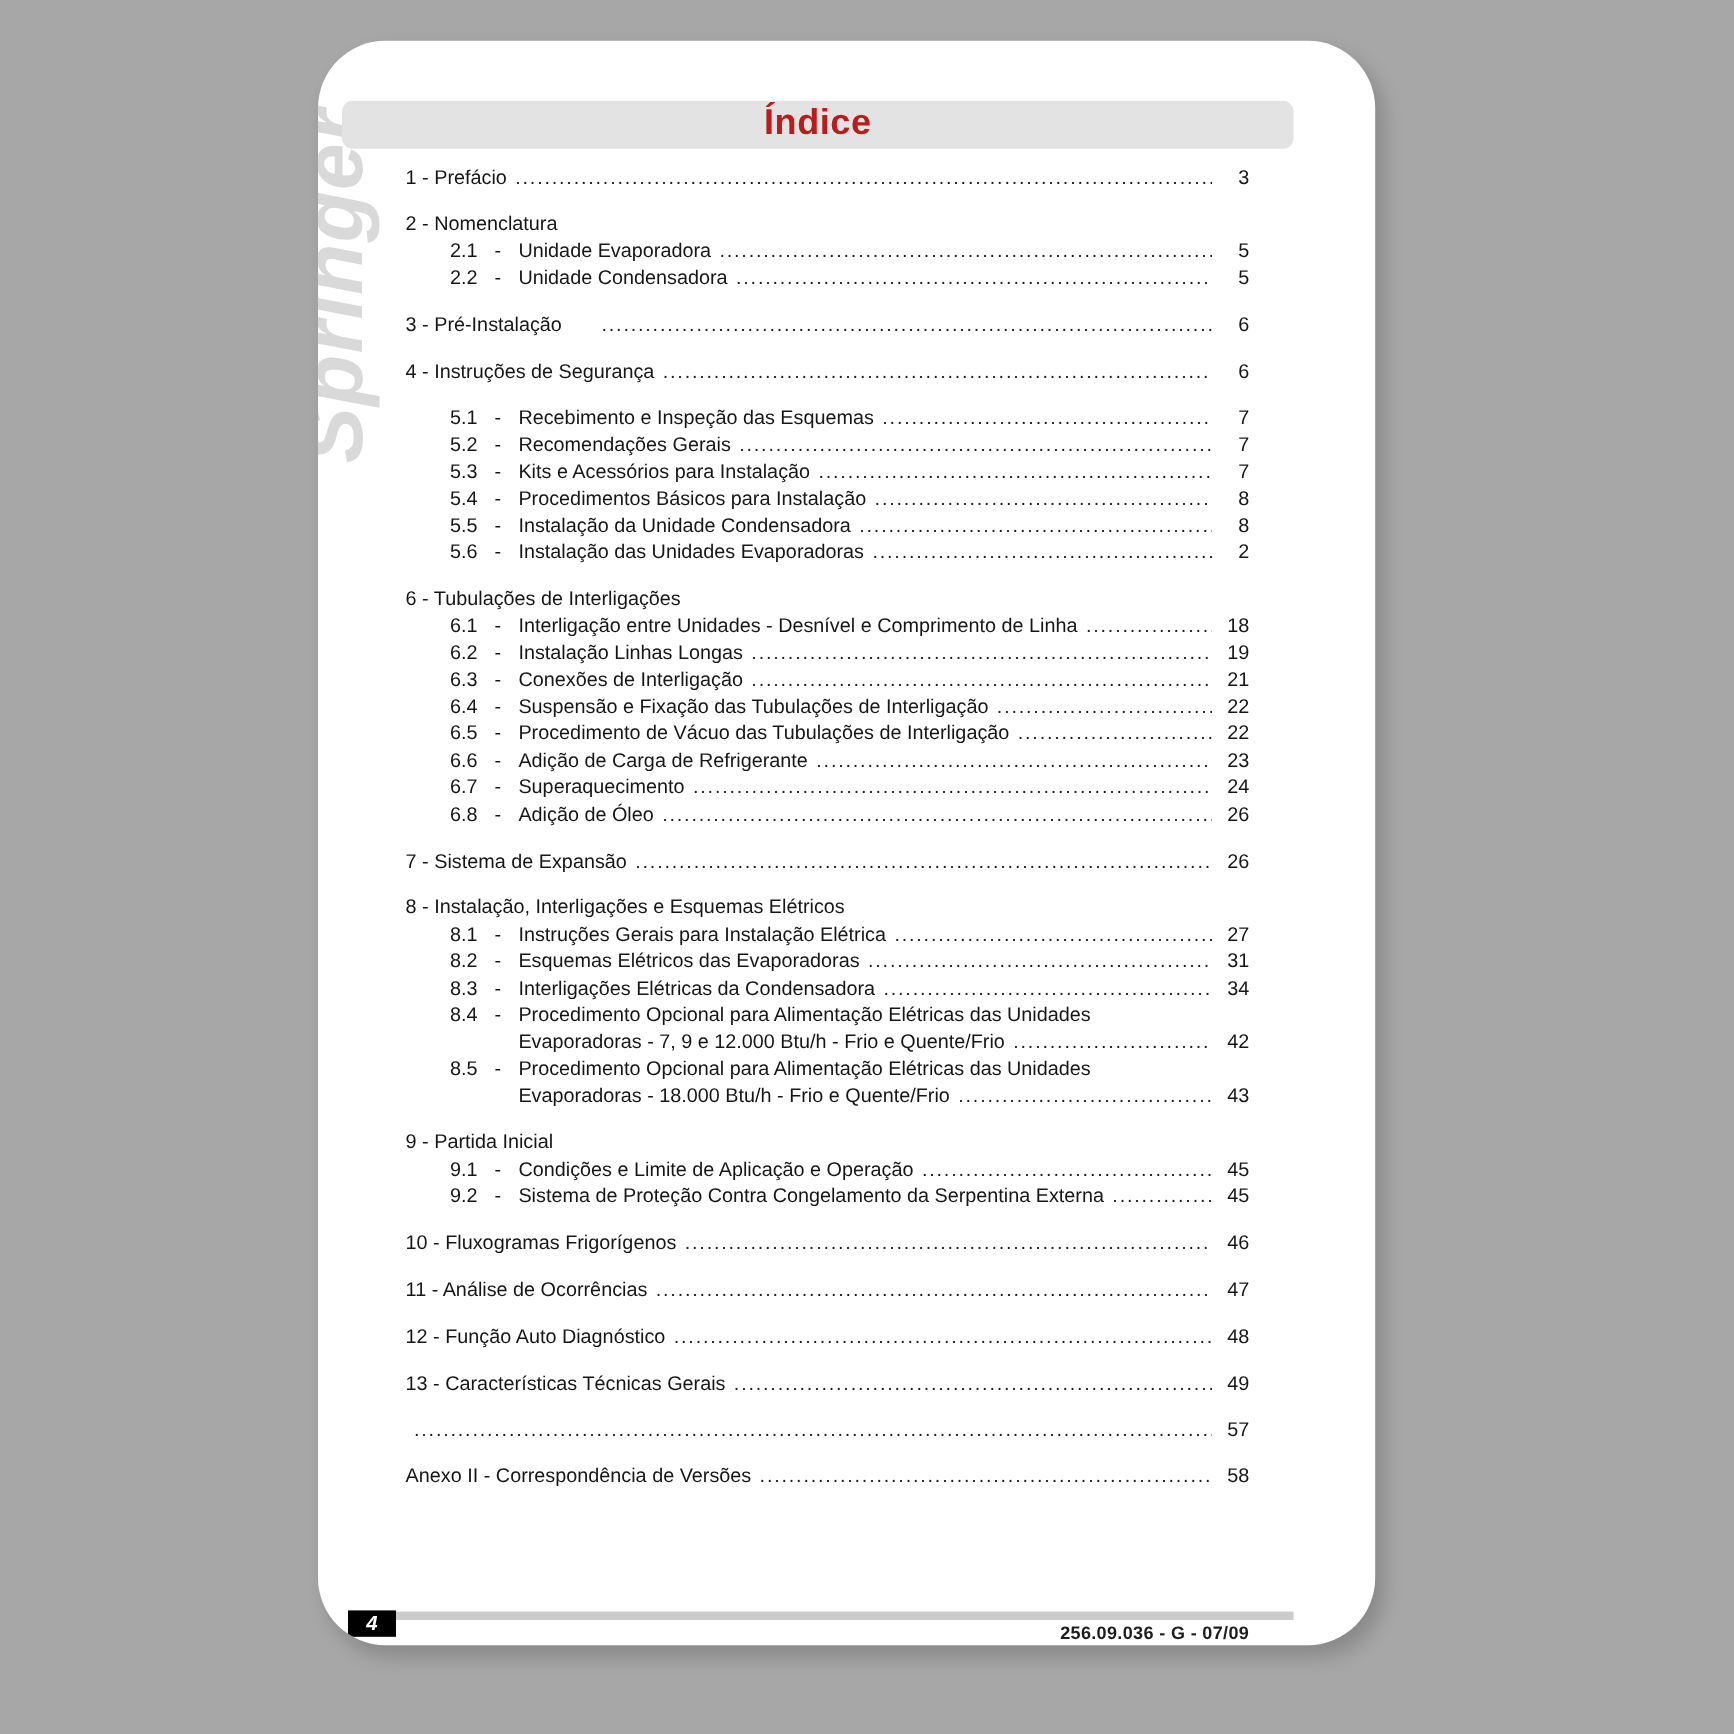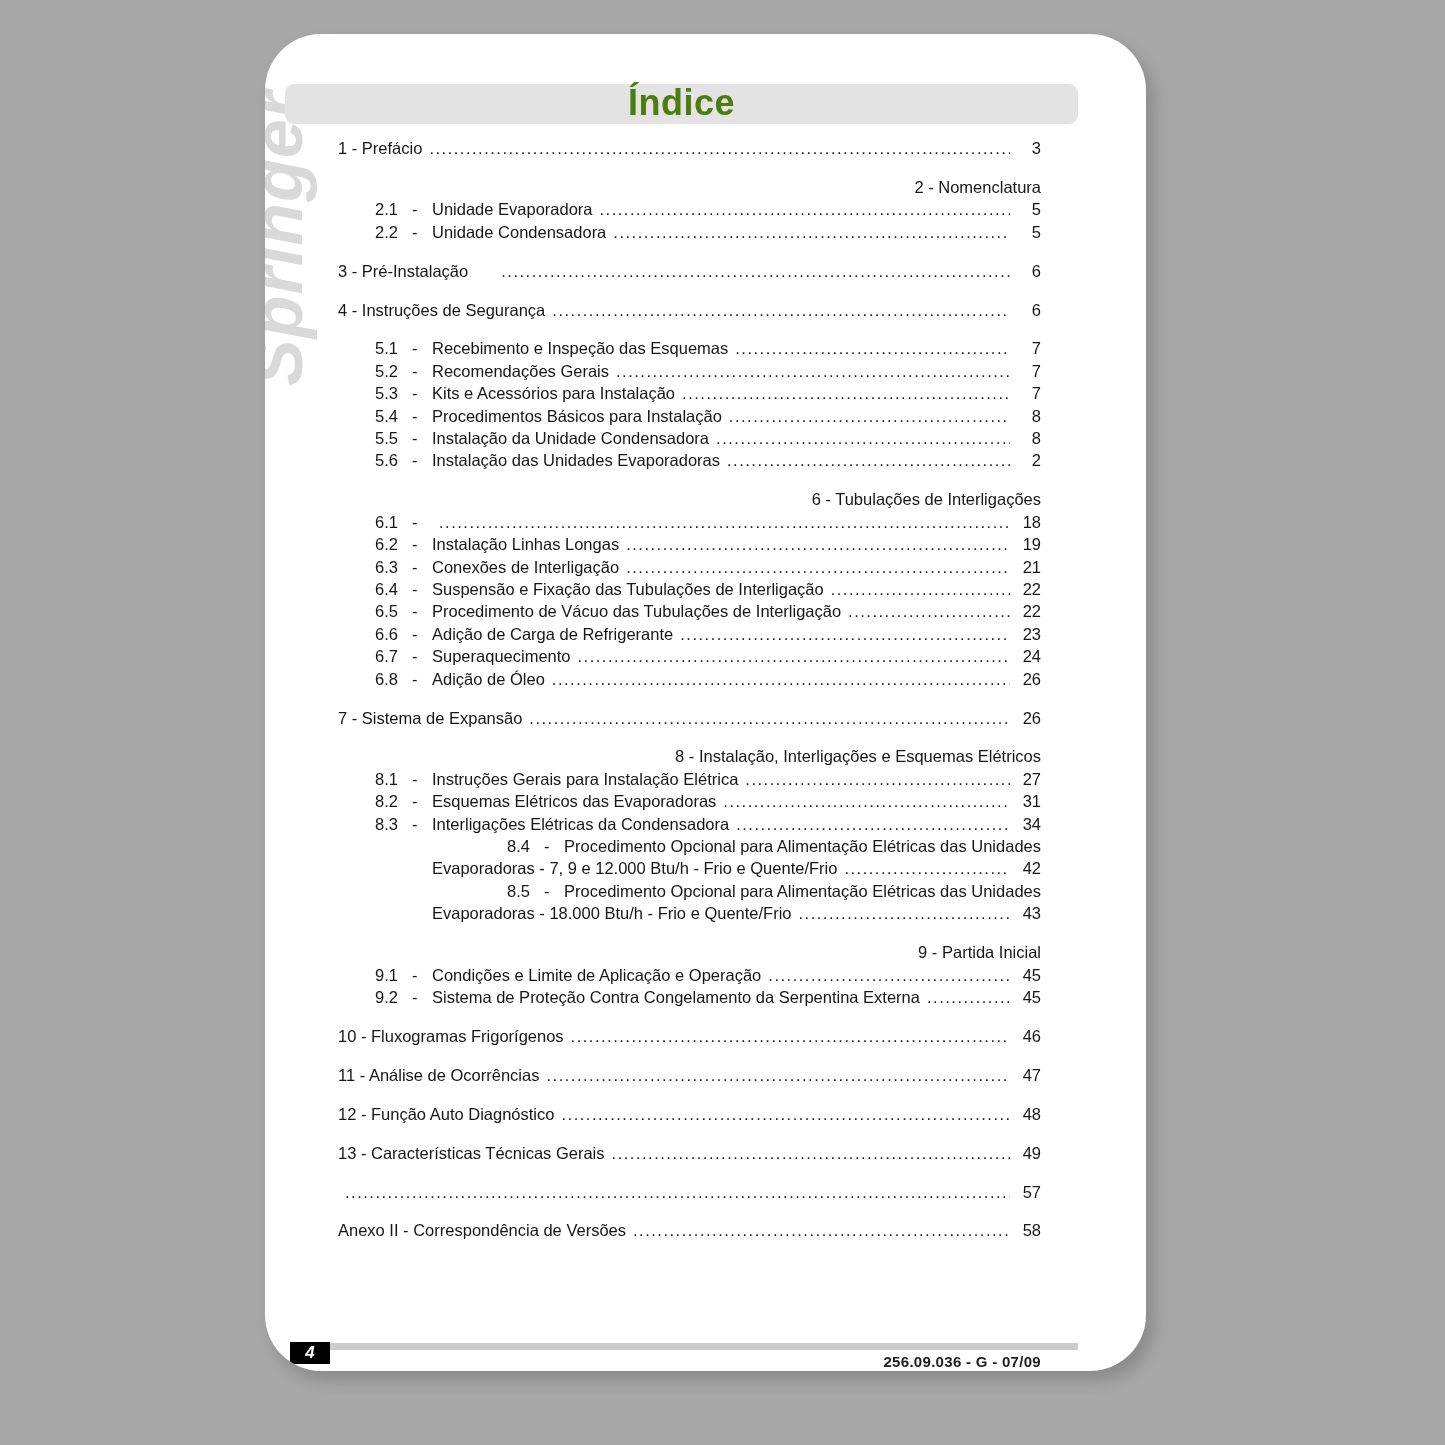--- a/index.html
+++ b/index.html
@@ -27,39 +27,38 @@
     white-space:nowrap;
     user-select:none;
   }
   .titlebar{
     position:absolute;left:20px;top:50px;
     width:793px;height:40px;
     background:#e3e3e3;border-radius:9px;
     display:flex;align-items:center;justify-content:center;
   }
   .titlebar .title{
-    font-size:36px;font-weight:700;color:#4d7c0f;
+    font-size:30px;font-weight:700;color:#b91c1c;
     letter-spacing:.5px;line-height:1;
     padding-bottom:2px;
   }
   .content{
     position:absolute;left:73px;top:103px;width:703px;
   }
   .pagina-label{
     text-align:right;
     font-size:16.5px;line-height:22px;
     margin-bottom:3px;
     color:#111;
   }
   .block{margin-bottom:16.5px;}
   .row{
     display:flex;align-items:baseline;
     font-size:16.5px;line-height:22.4px;
     color:#161616;
-    justify-content:flex-end;
   }
   .row .numcol{flex:0 0 37px;white-space:nowrap;}
   .row .dashcol{flex:0 0 20px;white-space:nowrap;}
   .row.sub{padding-left:37px;}
   .row .label{white-space:nowrap;}
   .row .label.pad{padding-right:26px;}
   .leader{
     flex:1 1 auto;
     overflow:hidden;white-space:nowrap;
     letter-spacing:1.5px;
@@ -186,20 +185,21 @@
             <span class="pagenum">2</span>
           </div>
         </div>
         <div class="block">
           <div class="row">
             <span class="label">6 - Tubulações de Interligações</span>
           </div>
           <div class="row sub">
             <span class="numcol">6.1</span>
             <span class="dashcol">-</span>
+            <span class="label">Interligação entre Unidades - Desnível e Comprimento de Linha</span>
             <span class="leader">........................................................................................................................................................................................................................................................................................................................................................................</span>
             <span class="pagenum">18</span>
           </div>
           <div class="row sub">
             <span class="numcol">6.2</span>
             <span class="dashcol">-</span>
             <span class="label">Instalação Linhas Longas</span>
             <span class="leader">........................................................................................................................................................................................................................................................................................................................................................................</span>
             <span class="pagenum">19</span>
           </div>

